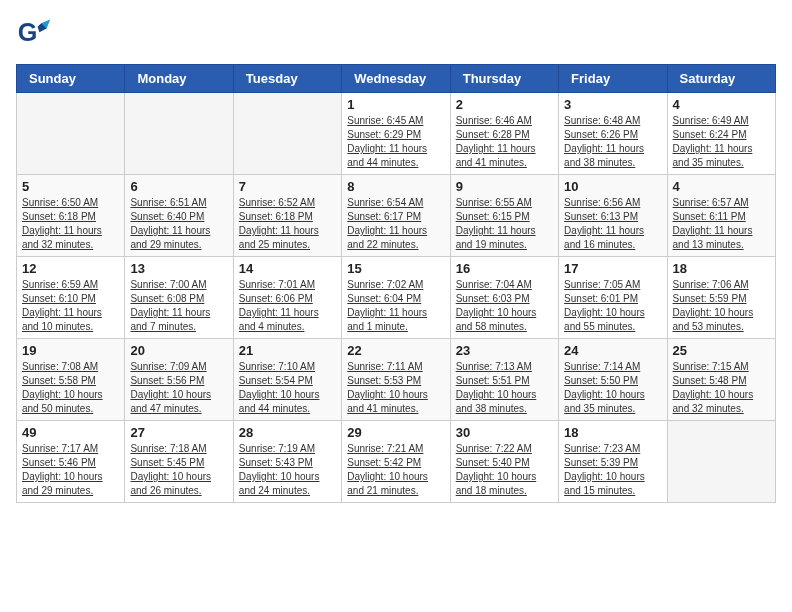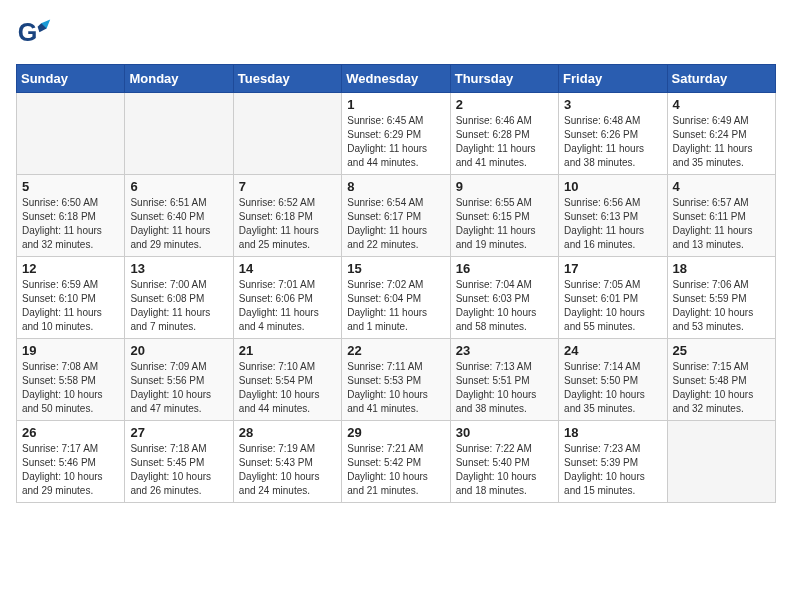--- a/index.html
+++ b/index.html
@@ -49,21 +49,21 @@
     .calendar {
       width: 100%;
       border-collapse: collapse;
       border: 1px solid #ccc;
     }
     .calendar th {
       background: #2a5db0;
       color: #fff;
       font-size: 13px;
       font-weight: bold;
-      padding: 6px 4px;
+      padding: 6px 12px;
       text-align: left;
       border: 1px solid #1e4a99;
     }
     .calendar td {
       vertical-align: top;
       border: 1px solid #ccc;
       padding: 4px 5px;
       font-size: 10.5px;
       color: #333;
       width: 108px;
@@ -77,20 +77,21 @@
       font-size: 13px;
       font-weight: bold;
       color: #222;
       display: block;
       margin-bottom: 2px;
     }
     .day-info {
       font-size: 10px;
       color: #333;
       line-height: 1.4;
+      text-decoration: underline;
     }
     tr:nth-child(even) td {
       background: #f9f9f9;
     }
     tr:nth-child(even) td.empty {
       background: #f0f0f0;
     }
   </style>
 </head>
 <body>
@@ -309,21 +310,21 @@
         <td>
           <span class="day-number">25</span>
           <div class="day-info">Sunrise: 7:15 AM
 Sunset: 5:48 PM
 Daylight: 10 hours
 and 32 minutes.</div>
         </td>
       </tr>
       <tr>
         <td>
-          <span class="day-number">26</span>
+          <span class="day-number">49</span>
           <div class="day-info">Sunrise: 7:17 AM
 Sunset: 5:46 PM
 Daylight: 10 hours
 and 29 minutes.</div>
         </td>
         <td>
           <span class="day-number">27</span>
           <div class="day-info">Sunrise: 7:18 AM
 Sunset: 5:45 PM
 Daylight: 10 hours

